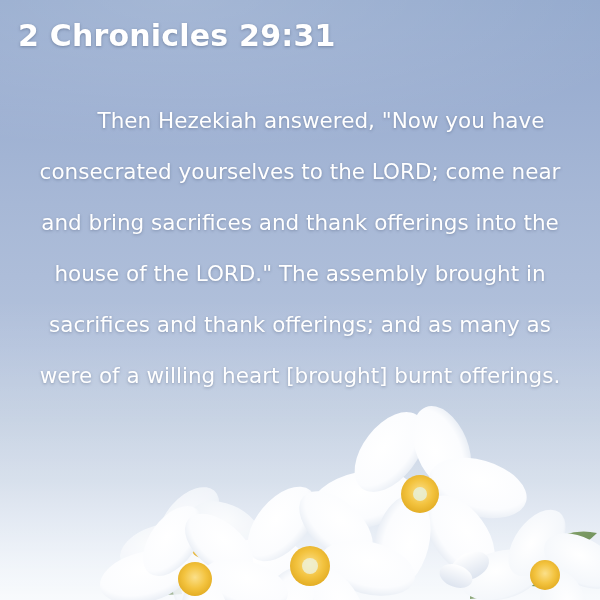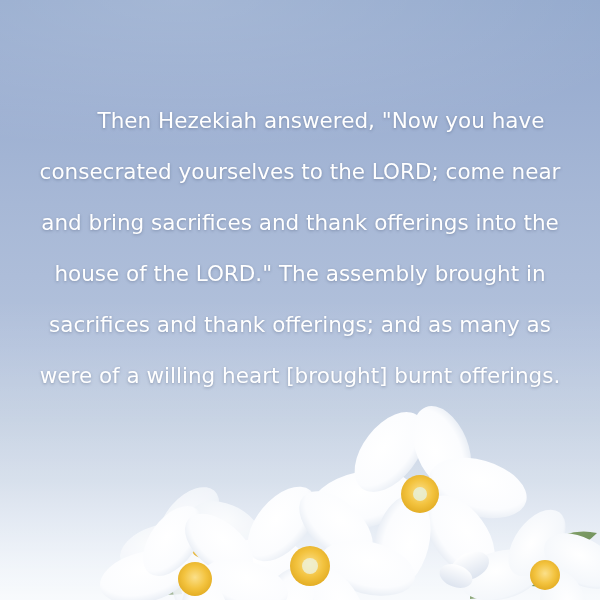--- a/index.html
+++ b/index.html
@@ -86,20 +86,21 @@
   }
 </style>
 </head>
 <body>
 
 <div id="card">
 
   <div class="haze a"></div>
   <div class="haze b"></div>
 
+  <div id="title">2 Chronicles 29:31</div>
 
   <div id="verse">Then Hezekiah answered, "Now you have consecrated yourselves to the LORD; come near and bring sacrifices and thank offerings into the house of the LORD." The assembly brought in sacrifices and thank offerings; and as many as were of a willing heart [brought] burnt offerings.</div>
 
   <svg id="flowers" viewBox="0 0 600 230" preserveAspectRatio="none">
     <defs>
       <radialGradient id="petalG" cx="50%" cy="35%" r="75%">
         <stop offset="0%" stop-color="#ffffff"></stop>
         <stop offset="65%" stop-color="#fbfcfe"></stop>
         <stop offset="100%" stop-color="#dfe6f0"></stop>
       </radialGradient>

